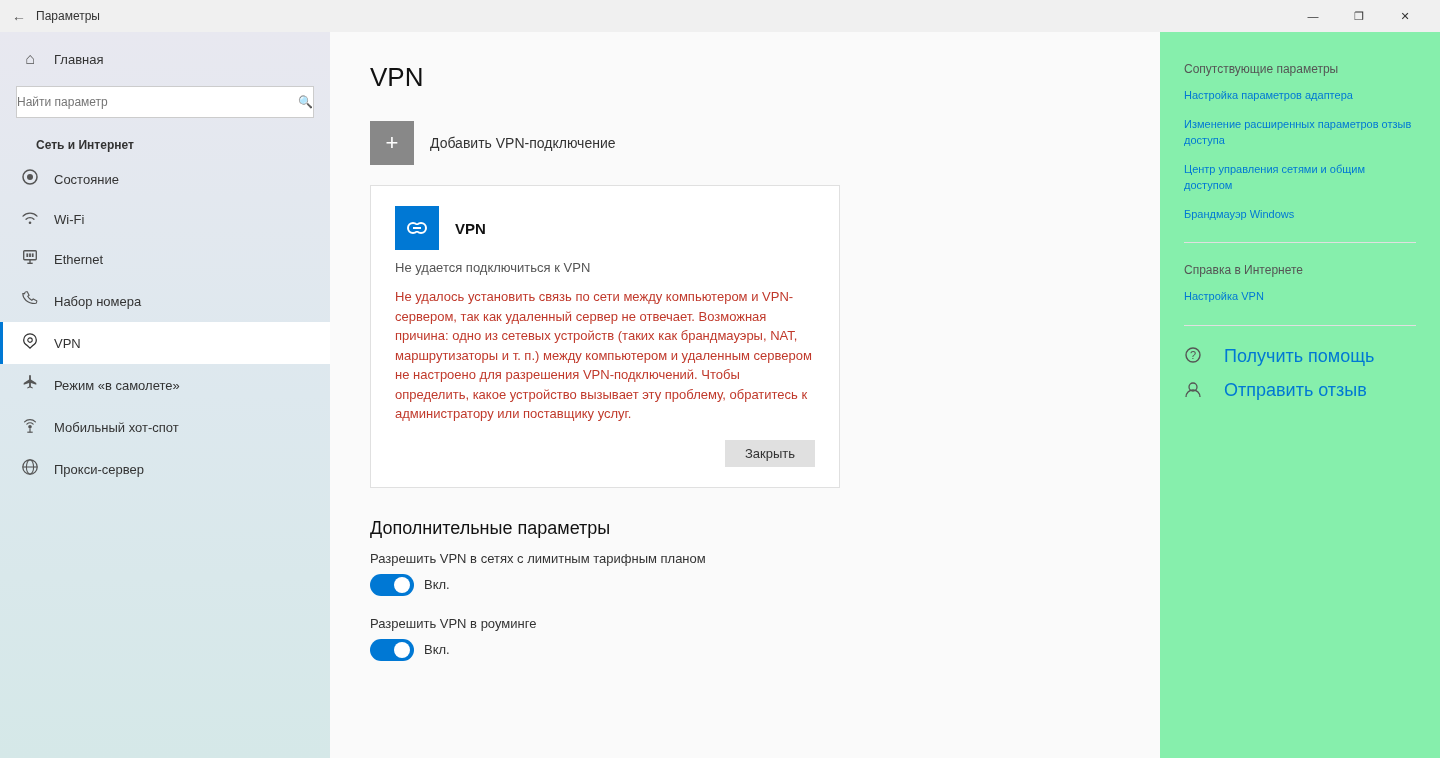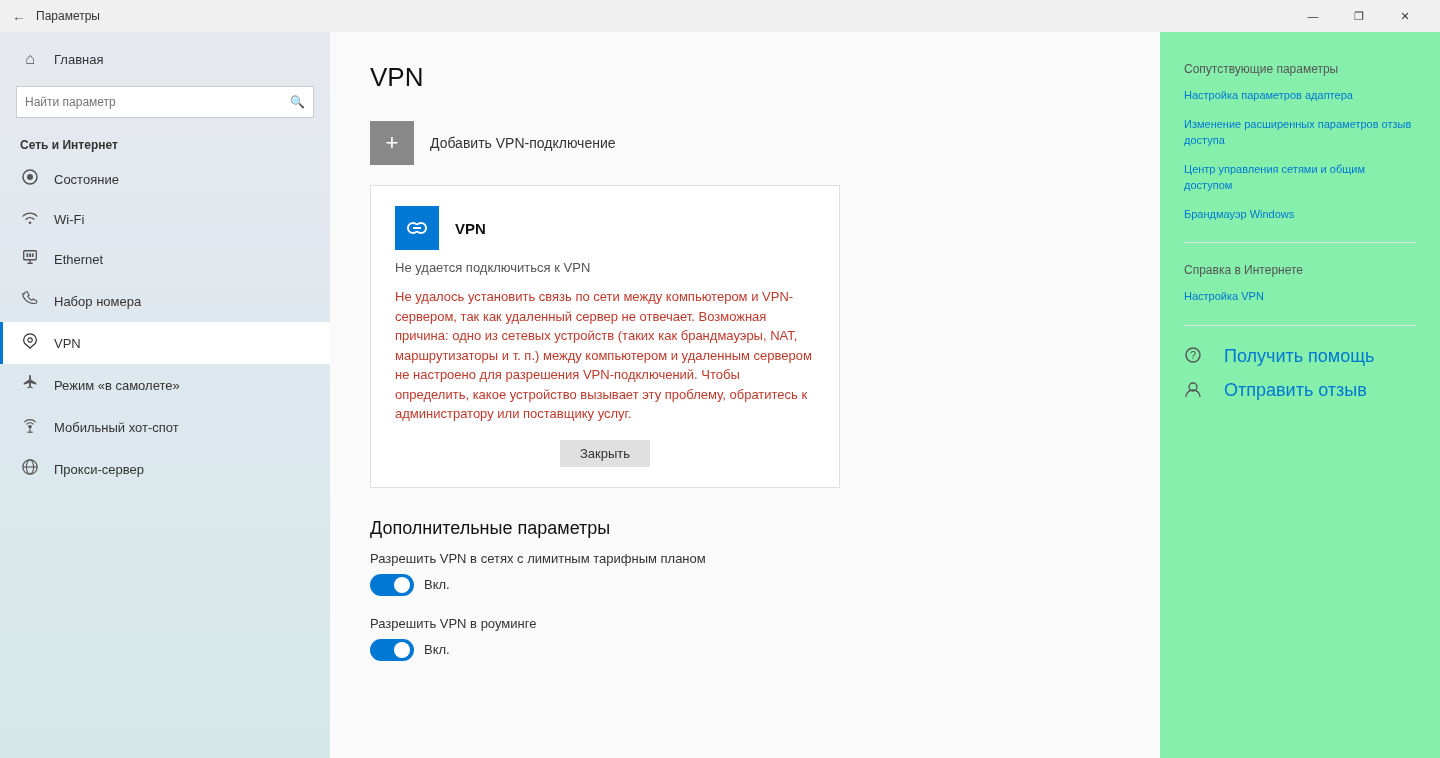--- a/index.html
+++ b/index.html
@@ -67,42 +67,42 @@
       flex-shrink: 0;
       padding: 0;
     }
     .search-box {
       margin: 8px 16px 12px 16px;
       display: flex;
       align-items: center;
       background: #fff;
       border: 1px solid #ccc;
       height: 32px;
-      padding: 0 8px;
+      padding: 0 0;
     }
     .search-input {
       border: none;
       outline: none;
       background: transparent;
       font-size: 12px;
       flex: 1;
       color: #555;
     }
     .search-icon-btn {
       font-size: 12px;
       color: #555;
       cursor: pointer;
       background: none;
       border: none;
     }
     .sidebar-category {
       font-size: 12px;
       font-weight: 700;
       color: #333;
-      padding: 8px 20px 6px 20px;
+      padding: 8px 20px 6px 36px;
     }
     .sidebar-item {
       display: flex;
       align-items: center;
       padding: 10px 20px;
       cursor: pointer;
       font-size: 13px;
       color: #333;
       gap: 14px;
     }
@@ -191,21 +191,21 @@
       margin-bottom: 12px;
     }
     .vpn-card-error {
       font-size: 13px;
       color: #c0392b;
       line-height: 1.5;
       margin-bottom: 16px;
     }
     .vpn-card-footer {
       display: flex;
-      justify-content: center;
+      justify-content: flex-end;
     }
     .close-btn {
       background: #e0e0e0;
       border: none;
       padding: 6px 20px;
       font-size: 13px;
       cursor: pointer;
       color: #333;
     }
 

